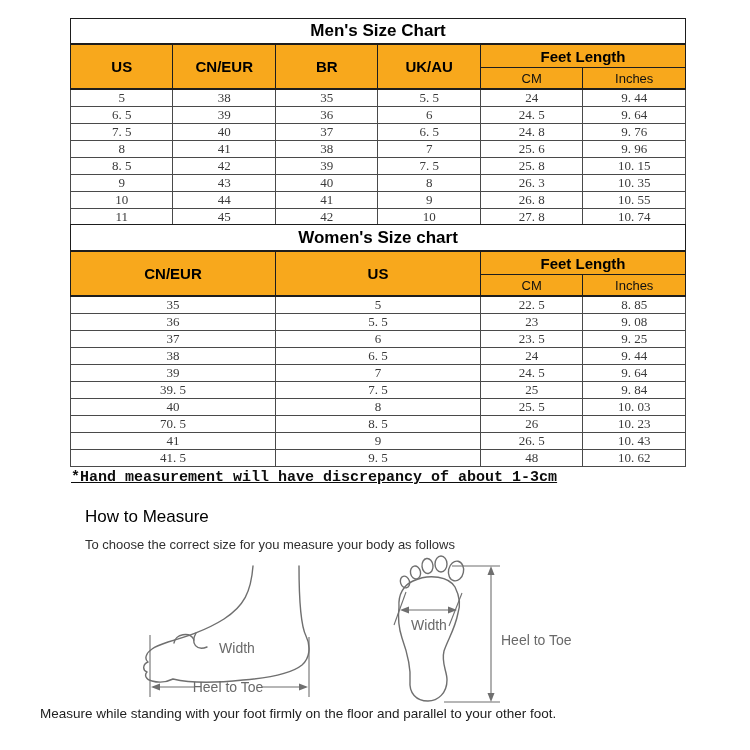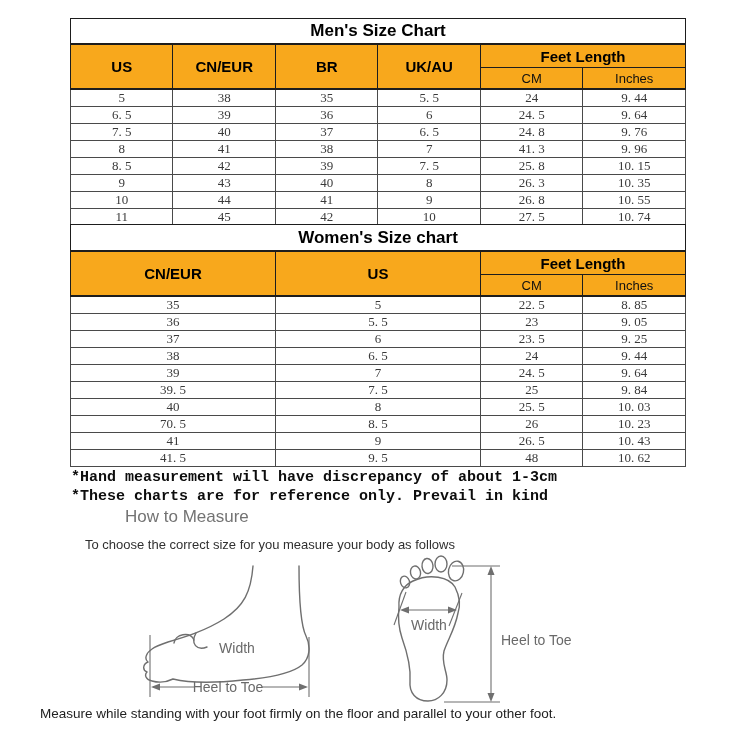--- a/index.html
+++ b/index.html
@@ -25,22 +25,22 @@
         border:1px solid var(--border-dark) !important;border-top-width:2px !important;
         border-bottom-width:2px !important;margin-top:13px;}
   .feet-head{background:var(--header-bg);font-weight:bold;font-size:15px;color:#000;height:22px;
         border:1px solid var(--border-dark) !important;border-top-width:2px !important;}
   .sub-head{background:var(--header-bg);font-weight:normal;font-size:13px;color:#111;height:20px;
         border:1px solid var(--border-dark) !important;border-bottom-width:2px !important;}
   tbody.rows td{height:16px;font-family:"Liberation Serif",serif;font-size:13px;
         color:var(--cell-text);}
 
   .note-block{position:absolute;left:71px;top:468px;font-family:"Liberation Mono",monospace;
-        font-weight:bold;font-size:15px;line-height:19px;color:#0d0d0d;letter-spacing:0px;}
-  .howto-heading{position:absolute;left:85px;top:507px;font-size:17px;color:#737373;margin-left:40px;}
+        font-weight:bold;font-size:15px;line-height:19px;color:#0d0d0d;letter-spacing:0px;text-decoration:underline;}
+  .howto-heading{position:absolute;left:85px;top:507px;font-size:17px;color:#000000;}
   .howto-sub{position:absolute;left:85px;top:537px;font-size:13px;color:#303030;}
   .caption{position:absolute;left:40px;top:706px;width:700px;text-align:left;
         font-size:13.5px;color:#222;}
   svg text{font-family:"Liberation Sans",sans-serif;font-size:14px;fill:var(--diagram-label);}
   .sketch{stroke:var(--diagram-stroke);stroke-width:1.4;fill:none;stroke-linecap:round;stroke-linejoin:round;}
   .dim{stroke:var(--diagram-stroke);stroke-width:1.1;fill:none;}
   .arrow{fill:var(--diagram-stroke);stroke:none;}
 </style>
 </head>
 <body>
@@ -95,21 +95,21 @@
           <td>37</td>
           <td>6. 5</td>
           <td>24. 8</td>
           <td>9. 76</td>
         </tr>
         <tr>
           <td>8</td>
           <td>41</td>
           <td>38</td>
           <td>7</td>
-          <td>41. 3</td>
+          <td>25. 6</td>
           <td>9. 96</td>
         </tr>
         <tr>
           <td>8. 5</td>
           <td>42</td>
           <td>39</td>
           <td>7. 5</td>
           <td>25. 8</td>
           <td>10. 15</td>
         </tr>
@@ -127,21 +127,21 @@
           <td>41</td>
           <td>9</td>
           <td>26. 8</td>
           <td>10. 55</td>
         </tr>
         <tr>
           <td>11</td>
           <td>45</td>
           <td>42</td>
           <td>10</td>
-          <td>27. 5</td>
+          <td>27. 8</td>
           <td>10. 74</td>
         </tr>
       </tbody>
   </table>
 
   <table class="size-table women" style="top:224px;">
     <colgroup>
       <col style="width:33.333%">
         <col style="width:33.333%">
       <col style="width:16.666%">
@@ -165,21 +165,21 @@
         <tr>
           <td>35</td>
           <td>5</td>
           <td>22. 5</td>
           <td>8. 85</td>
         </tr>
         <tr>
           <td>36</td>
           <td>5. 5</td>
           <td>23</td>
-          <td>9. 05</td>
+          <td>9. 08</td>
         </tr>
         <tr>
           <td>37</td>
           <td>6</td>
           <td>23. 5</td>
           <td>9. 25</td>
         </tr>
         <tr>
           <td>38</td>
           <td>6. 5</td>
@@ -220,21 +220,20 @@
           <td>41. 5</td>
           <td>9. 5</td>
           <td>48</td>
           <td>10. 62</td>
         </tr>
       </tbody>
   </table>
 
   <div class="note-block">
     <div>*Hand measurement will have discrepancy of about 1-3cm</div>
-    <div>*These charts are for reference only. Prevail in kind</div>
   </div>
 
   <div class="howto-heading">How to Measure</div>
   <div class="howto-sub">To choose the correct size for you measure your body as follows</div>
 
   <svg width="750" height="154" viewBox="0 0 750 154" style="position:absolute;left:0;top:552px;">
 
     <g>
       <path class="sketch" d="
         M 253 14

